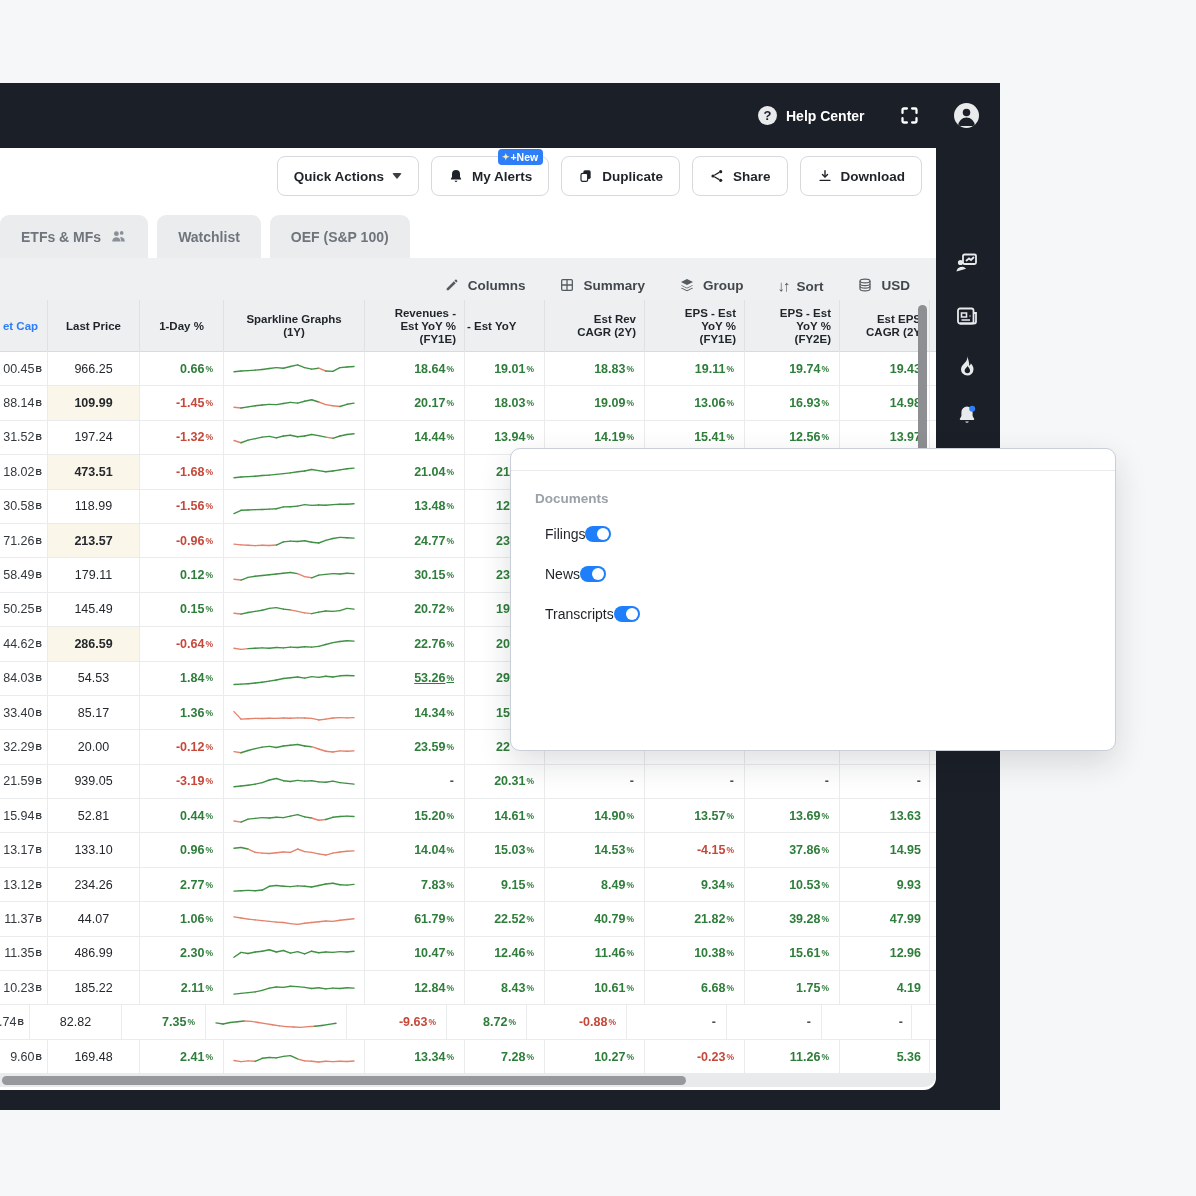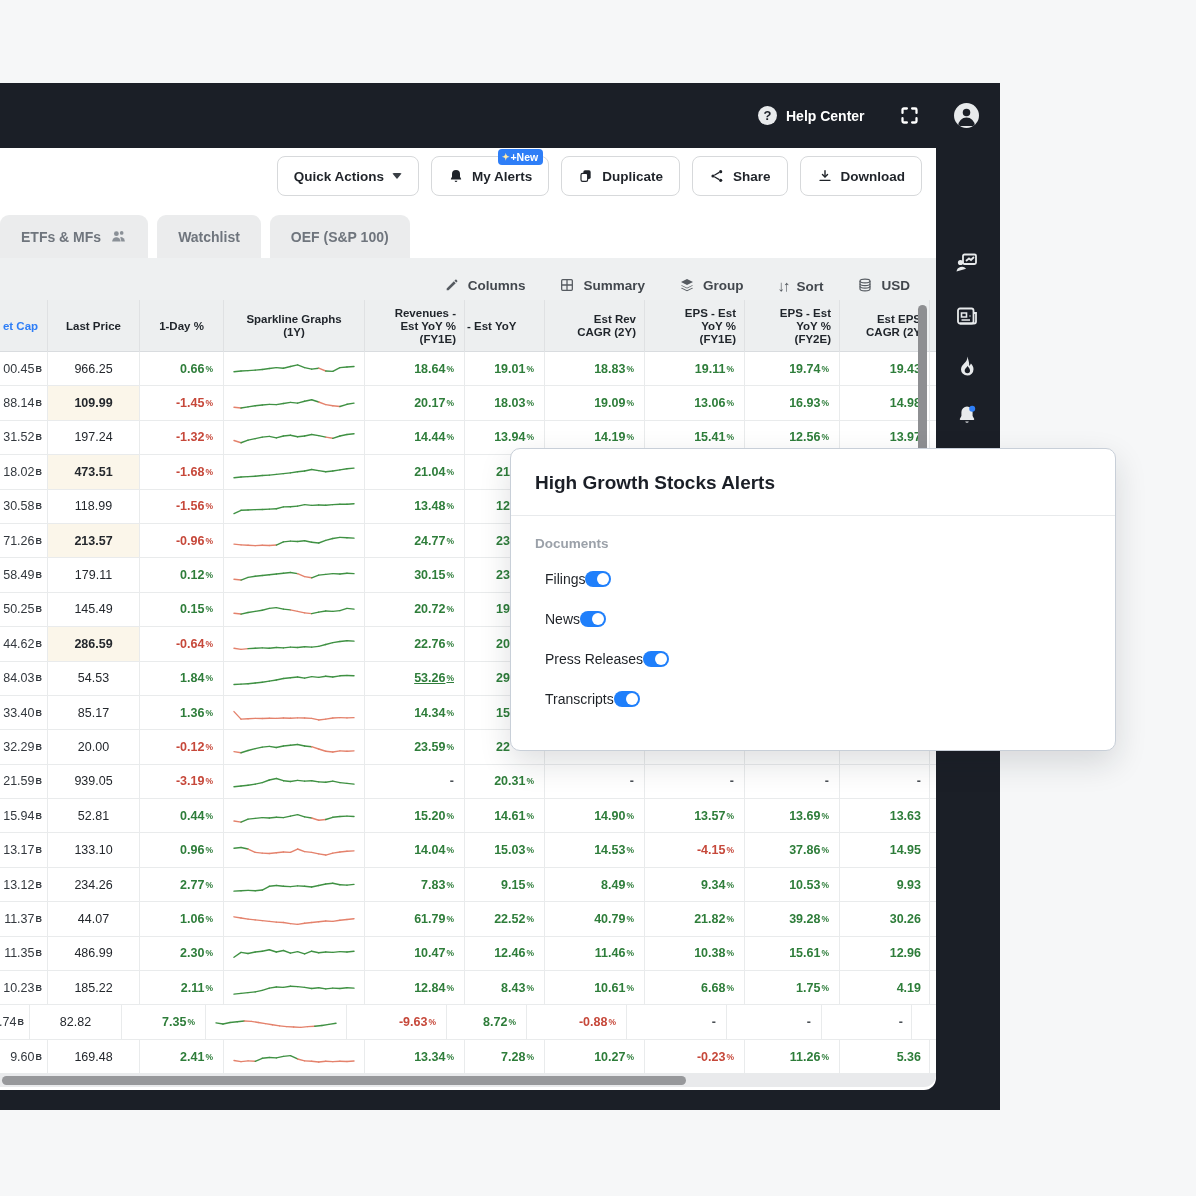--- a/index.html
+++ b/index.html
@@ -812,21 +812,21 @@
               <polyline points="101.6,15.4 108.8,14.3" fill="none" stroke="#e4826c" stroke-width="1.4" stroke-linecap="round"></polyline>
               <polyline points="108.8,14.3 115.9,13.5" fill="none" stroke="#e4826c" stroke-width="1.4" stroke-linecap="round"></polyline>
               <polyline points="115.9,13.5 123.0,12.7" fill="none" stroke="#e4826c" stroke-width="1.4" stroke-linecap="round"></polyline>
             </svg>
           </div>
           <div class="tcell right num pos" style="width: 100px;">61.79<span class="pct">%</span></div>
           <div class="tcell right num pos" style="width: 80px;">22.52<span class="pct">%</span></div>
           <div class="tcell right num pos" style="width: 100px;">40.79<span class="pct">%</span></div>
           <div class="tcell right num pos" style="width: 100px;">21.82<span class="pct">%</span></div>
           <div class="tcell right num pos" style="width: 95px;">39.28<span class="pct">%</span></div>
-          <div class="tcell right num lastcol pos" style="width: 90px;">30.26</div>
+          <div class="tcell right num lastcol pos" style="width: 90px;">47.99</div>
         </div>
         <div class="trow">
           <div class="tcell right mcap" style="width: 48px;">11.35<span class="b">B</span></div>
           <div class="tcell center price" style="width: 92px;">486.99</div>
           <div class="tcell right num pos" style="width: 84px;">2.30<span class="pct">%</span></div>
           <div class="tcell center spark-cell" style="width: 141px;">
             <svg width="125" height="26" viewBox="0 0 125 26">
               <polyline points="2.0,17.3 9.1,12.4" fill="none" stroke="#3f9143" stroke-width="1.4" stroke-linecap="round"></polyline>
               <polyline points="9.1,12.4 16.2,13.5" fill="none" stroke="#3f9143" stroke-width="1.4" stroke-linecap="round"></polyline>
               <polyline points="16.2,13.5 23.4,12.0" fill="none" stroke="#3f9143" stroke-width="1.4" stroke-linecap="round"></polyline>
@@ -952,44 +952,37 @@
       </div>
 
     <div class="hscroll">
         <div class="hthumb"></div>
       </div>
     <div class="vthumb"></div>
   </div>
 </div>
 
 <div class="modal">
-  <div class="modal-title">High Growth Stocks Alerts</div>
   <div class="modal-div"></div>
   <div class="modal-body">
     <div class="section-label">Documents</div>
     <div id="modal-items" style="margin-top:8px;">
         <div class="toggle-row">
           <span class="lbl">Filings</span>
           <div class="toggle">
             <div class="knob"></div>
           </div>
         </div>
         <div class="toggle-row">
           <span class="lbl">News</span>
           <div class="toggle">
             <div class="knob"></div>
           </div>
         </div>
         <div class="toggle-row">
-          <span class="lbl">Press Releases</span>
-          <div class="toggle">
-            <div class="knob"></div>
-          </div>
-        </div>
-        <div class="toggle-row">
           <span class="lbl">Transcripts</span>
           <div class="toggle">
             <div class="knob"></div>
           </div>
         </div>
       </div>
   </div>
 </div>
 
 </body></html>

